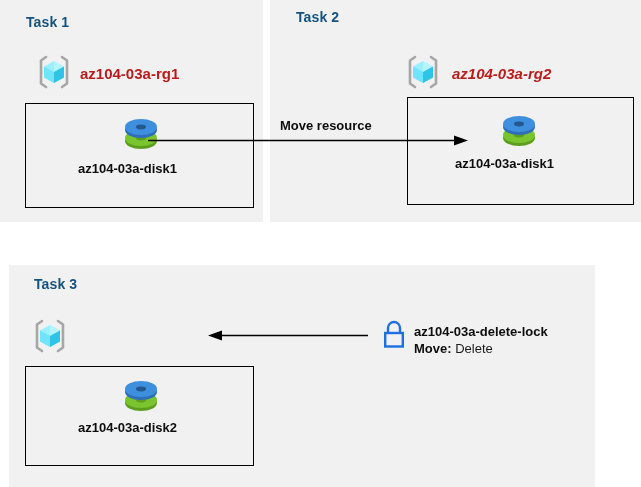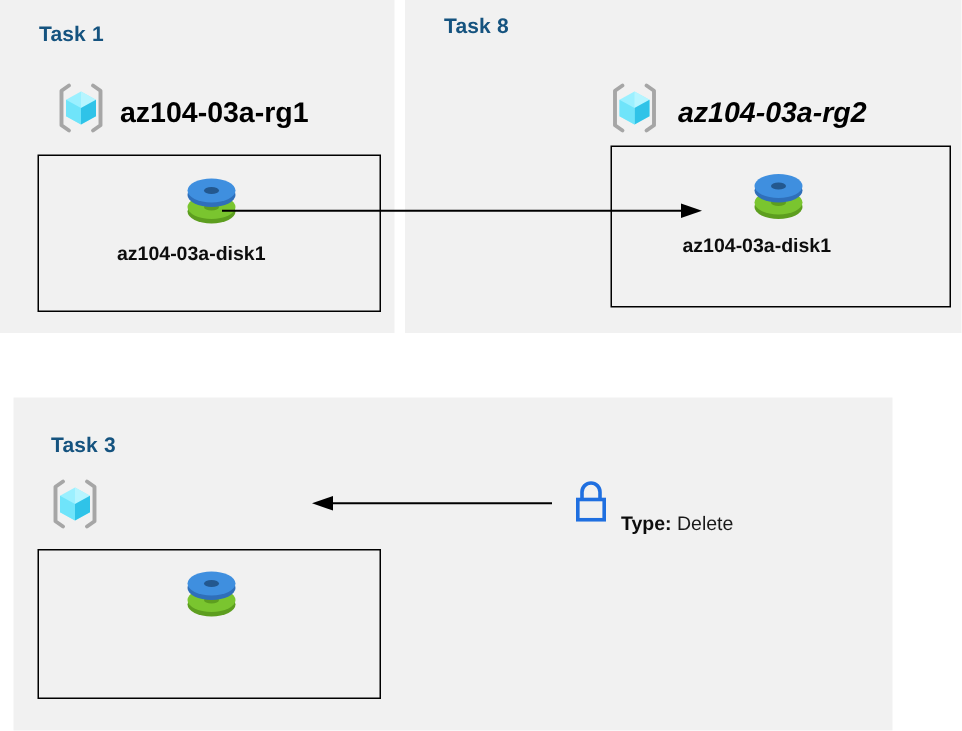--- a/index.html
+++ b/index.html
@@ -24,43 +24,43 @@
   .task-label{
     position:absolute;
     font-size:14px;
     font-weight:bold;
     color:#15537f;
     letter-spacing:0.1px;
     white-space:nowrap;
   }
   #label-task1{left:26px; top:14px;}
   #label-task2{left:296px;top:9px;}
-  #label-task3{left:34px; top:288px;}
+  #label-task3{left:34px; top:276px;}
 
   .innerbox{
     position:absolute;
     border:1px solid #000000;
     background:#f1f1f1;
     box-sizing:border-box;
   }
   #box-task1{left:25px; top:103px; width:229px; height:105px;}
   #box-task2{left:407px;top:97px;  width:227px; height:108px;}
   #box-task3{left:25px; top:366px; width:229px; height:100px;}
 
   
   .rg-icon{position:absolute;width:36px;height:36px;}
   #rg1-icon{left:36px; top:54px;}
   #rg2-icon{left:405px;top:54px;}
   #rg3-icon{left:32px; top:318px;}
 
   .res-name{
     position:absolute;
-    font-size:19px;
+    font-size:15px;
     font-weight:bold;
-    color:#000000;
+    color:#b91c1c;
     white-space:nowrap;
   }
   #rg1-name{left:80px; top:65px;}
   #rg2-name{left:452px;top:65px;font-style:italic;}
   #rg3-name{left:80px; top:328px;}
 
   
   .disk-icon{position:absolute;width:44px;height:42px;}
   #disk1-icon{left:119px;top:113px;}
   #disk2-icon{left:497px;top:110px;}
@@ -134,21 +134,21 @@
       <ellipse cx="22" cy="25" rx="5" ry="2.4" fill="#5d9e1f"></ellipse>
       <ellipse cx="22" cy="17" rx="16" ry="8" fill="#2f6fba"></ellipse>
       <ellipse cx="22" cy="14" rx="16" ry="8" fill="#3f8fdf"></ellipse>
       <ellipse cx="22" cy="14" rx="5" ry="2.4" fill="#23588f"></ellipse>
     </svg>
   </span>
   <div class="disk-name" id="disk1-name">az104-03a-disk1</div>
 
   <div class="panel" id="panel-task2"></div>
 
-  <div class="task-label" id="label-task2">Task 8</div>
+  <div class="task-label" id="label-task2">Task 2</div>
 
   <span class="rg-icon" id="rg2-icon">
     <svg width="36" height="36" viewBox="0 0 36 36" aria-hidden="true">
       <g fill="none" stroke="#a6a6a6" stroke-width="2.6" stroke-linecap="round" stroke-linejoin="round">
         <path d="M10 3 L5 6.5 L5 29.5 L10 33"></path>
         <path d="M26 3 L31 6.5 L31 29.5 L26 33"></path>
       </g>
       <g>
         <polygon points="18,7 28,12.5 28,23.5 18,29 8,23.5 8,12.5" fill="#9bf0ff"></polygon>
         <polygon points="18,7 28,12.5 18,18" fill="#b6f5ff"></polygon>
@@ -170,20 +170,21 @@
       <ellipse cx="22" cy="14" rx="16" ry="8" fill="#3f8fdf"></ellipse>
       <ellipse cx="22" cy="14" rx="5" ry="2.4" fill="#23588f"></ellipse>
     </svg>
   </span>
   <div class="disk-name" id="disk2-name">az104-03a-disk1</div>
 
   <svg class="arrow-svg" id="arrow-move" viewBox="0 0 320 20">
     <line x1="0" y1="9.5" x2="308" y2="9.5" stroke="#000000" stroke-width="1.4"></line>
     <polygon points="320,9.5 306,4.6 306,14.4" fill="#000000"></polygon>
   </svg>
+  <div id="move-label">Move resource</div>
 
   <div class="panel" id="panel-task3"></div>
 
   <div class="task-label" id="label-task3">Task 3</div>
 
   <span class="rg-icon" id="rg3-icon">
     <svg width="36" height="36" viewBox="0 0 36 36" aria-hidden="true">
       <g fill="none" stroke="#a6a6a6" stroke-width="2.6" stroke-linecap="round" stroke-linejoin="round">
         <path d="M10 3 L5 6.5 L5 29.5 L10 33"></path>
         <path d="M26 3 L31 6.5 L31 29.5 L26 33"></path>
@@ -202,30 +203,32 @@
   <span class="disk-icon" id="disk3-icon">
     <svg width="44" height="42" viewBox="0 0 44 42" aria-hidden="true">
       <ellipse cx="22" cy="28" rx="16" ry="8" fill="#5d9e1f"></ellipse>
       <ellipse cx="22" cy="25" rx="16" ry="8" fill="#7ac52f"></ellipse>
       <ellipse cx="22" cy="25" rx="5" ry="2.4" fill="#5d9e1f"></ellipse>
       <ellipse cx="22" cy="17" rx="16" ry="8" fill="#2f6fba"></ellipse>
       <ellipse cx="22" cy="14" rx="16" ry="8" fill="#3f8fdf"></ellipse>
       <ellipse cx="22" cy="14" rx="5" ry="2.4" fill="#23588f"></ellipse>
     </svg>
   </span>
+  <div class="disk-name" id="disk3-name">az104-03a-disk2</div>
 
   <svg class="arrow-svg" id="arrow-lock" viewBox="0 0 160 20">
     <line x1="160" y1="9.5" x2="12" y2="9.5" stroke="#000000" stroke-width="1.4"></line>
     <polygon points="0,9.5 14,4.6 14,14.4" fill="#000000"></polygon>
   </svg>
 
   <span id="lock-icon">
     <svg width="28" height="32" viewBox="0 0 28 32" aria-hidden="true">
       <path d="M8 14 L8 9 A6 6 0 0 1 20 9 L20 14" fill="none" stroke="#1f6fe0" stroke-width="2.4"></path>
       <rect x="5.2" y="14" width="17.6" height="13.5" fill="none" stroke="#1f6fe0" stroke-width="2.4"></rect>
     </svg>
   </span>
+  <div id="lock-name">az104-03a-delete-lock</div>
   <div id="lock-type">
-    <b>Type:</b>
+    <b>Move:</b>
     <span>Delete</span>
   </div>
 
 </div>
 
 </body></html>

